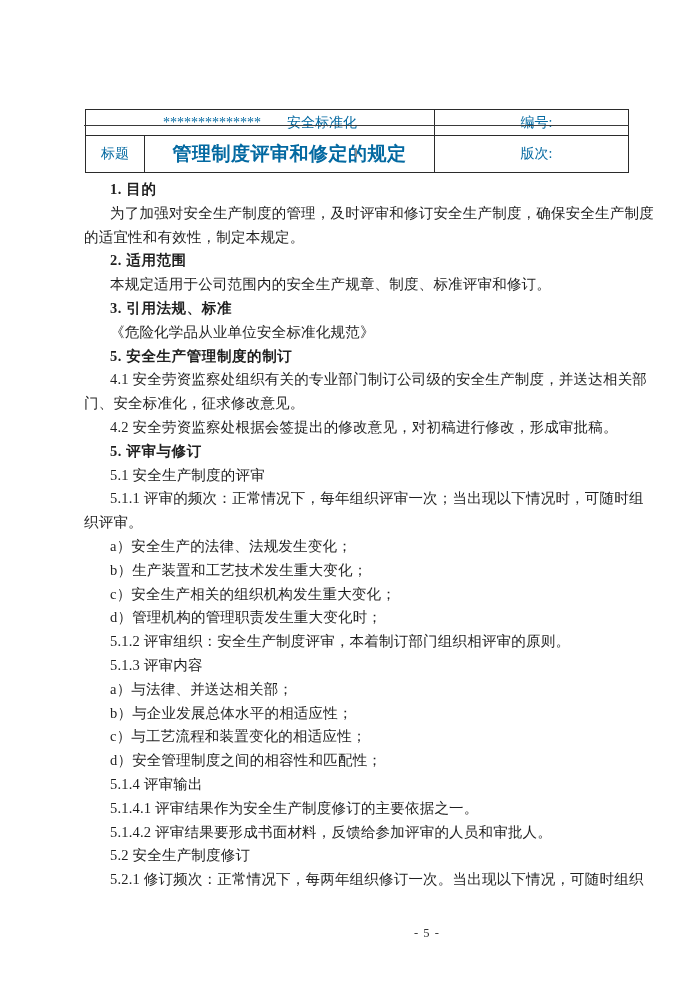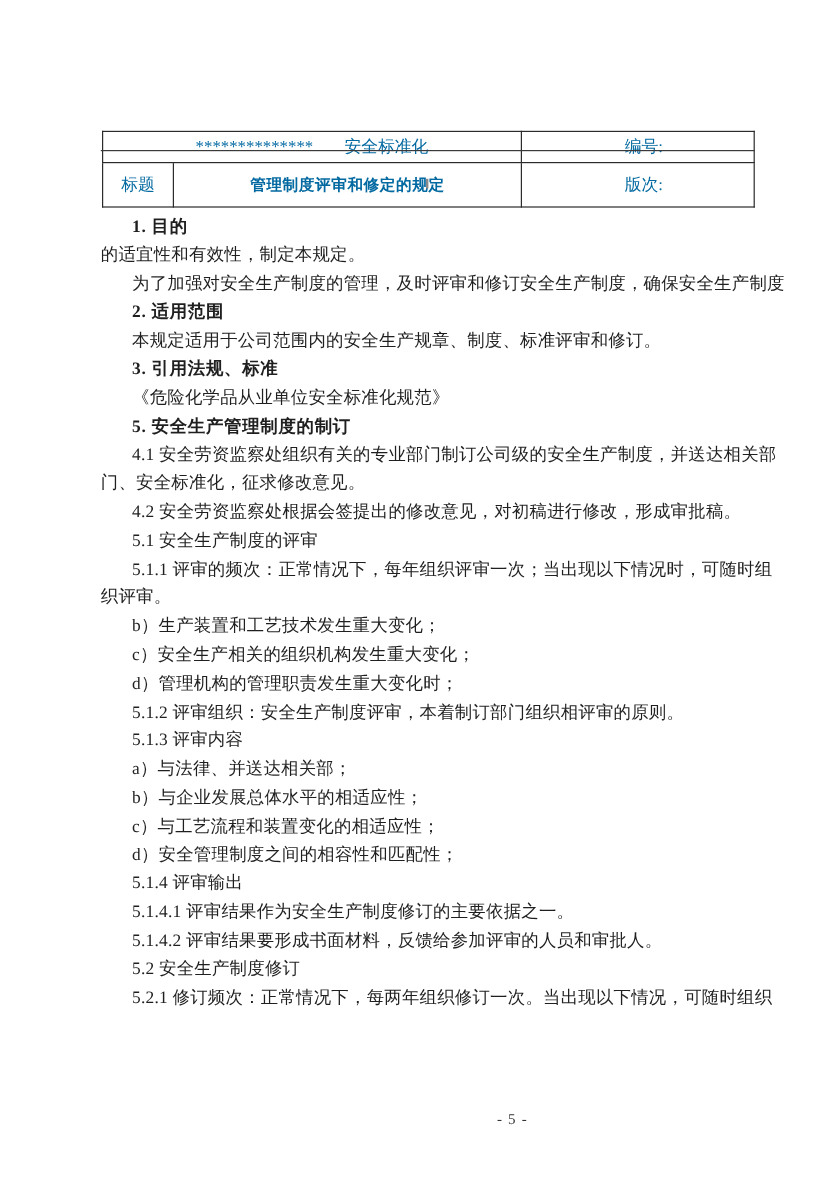--- a/index.html
+++ b/index.html
@@ -30,21 +30,21 @@
     border: 1px solid #2b2b2b;
     padding: 0 0 0 10px;
     vertical-align: middle;
     white-space: nowrap;
     overflow: hidden;
     text-align: center;
   }
   .doc-table tr.r1 td { height: 26px; }
   .doc-table tr.r2 td { height: 37px; }
   .doc-table td.center { text-align: center; padding: 0; }
-  .doc-table td.bold-title { font-weight: bold; font-size: 13px; letter-spacing: 0.5px; }
+  .doc-table td.bold-title { font-weight: bold; font-size: 19px; letter-spacing: 0.5px; }
   .org-gap { display: inline-block; width: 26px; }
 
   
   .header-rule {
     position: absolute;
     left: 84px;
     top: 125px;
     width: 545px;
     height: 1.4px;
     background: #3a3a3a;
@@ -113,33 +113,35 @@
     </tr>
   </tbody>
     </table>
 
   <div class="header-rule"></div>
 
   <div class="stray-mark"></div>
 
   <div class="doc-body">
       <div class="ln b ind">1. 目的</div>
+      <div class="ln ind">为了加强对安全生产制度的管理，及时评审和修订安全生产制度，确保安全生产制度</div>
       <div class="ln">的适宜性和有效性，制定本规定。</div>
-      <div class="ln ind">为了加强对安全生产制度的管理，及时评审和修订安全生产制度，确保安全生产制度</div>
       <div class="ln b ind">2. 适用范围</div>
       <div class="ln ind">本规定适用于公司范围内的安全生产规章、制度、标准评审和修订。</div>
       <div class="ln b ind">3. 引用法规、标准</div>
       <div class="ln ind">《危险化学品从业单位安全标准化规范》</div>
       <div class="ln b ind">5. 安全生产管理制度的制订</div>
       <div class="ln ind">4.1 安全劳资监察处组织有关的专业部门制订公司级的安全生产制度，并送达相关部</div>
       <div class="ln">门、安全标准化，征求修改意见。</div>
       <div class="ln ind">4.2 安全劳资监察处根据会签提出的修改意见，对初稿进行修改，形成审批稿。</div>
+      <div class="ln b ind">5. 评审与修订</div>
       <div class="ln ind">5.1 安全生产制度的评审</div>
       <div class="ln ind">5.1.1 评审的频次：正常情况下，每年组织评审一次；当出现以下情况时，可随时组</div>
       <div class="ln">织评审。</div>
+      <div class="ln ind">a）安全生产的法律、法规发生变化；</div>
       <div class="ln ind">b）生产装置和工艺技术发生重大变化；</div>
       <div class="ln ind">c）安全生产相关的组织机构发生重大变化；</div>
       <div class="ln ind">d）管理机构的管理职责发生重大变化时；</div>
       <div class="ln ind">5.1.2 评审组织：安全生产制度评审，本着制订部门组织相评审的原则。</div>
       <div class="ln ind">5.1.3 评审内容</div>
       <div class="ln ind">a）与法律、并送达相关部；</div>
       <div class="ln ind">b）与企业发展总体水平的相适应性；</div>
       <div class="ln ind">c）与工艺流程和装置变化的相适应性；</div>
       <div class="ln ind">d）安全管理制度之间的相容性和匹配性；</div>
       <div class="ln ind">5.1.4 评审输出</div>

